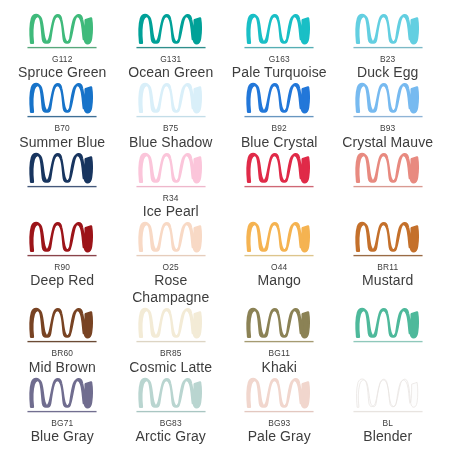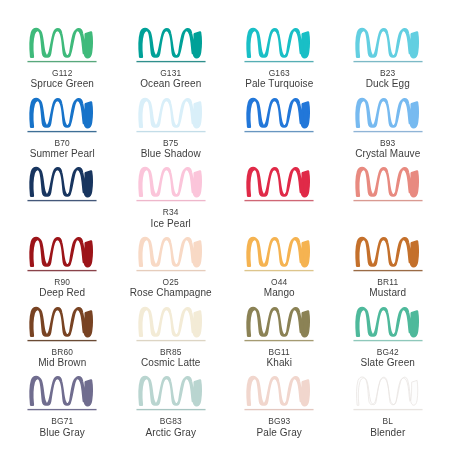--- a/index.html
+++ b/index.html
@@ -12,21 +12,21 @@
     height: 450px;
     background: #ffffff;
     font-family: "Liberation Sans", "DejaVu Sans", sans-serif;
     overflow: hidden;
   }
 
   #swatch-grid {
     box-sizing: border-box;
     width: 450px;
     height: 450px;
-    padding: 26px 8px 6px 8px;
+    padding: 12px 8px 6px 8px;
     display: grid;
     grid-template-columns: repeat(4, 1fr);
     grid-template-rows: repeat(6, 1fr);
     column-gap: 0px;
     row-gap: 0px;
   }
 
   .swatch-cell {
     display: flex;
     flex-direction: column;
@@ -49,21 +49,21 @@
 
   .swatch-code {
     display: block;
     font-size: 8.4px;
     letter-spacing: 0.15px;
     color: #3d3d3d;
   }
 
   .swatch-name {
     display: block;
-    font-size: 10px;
+    font-size: 14px;
     letter-spacing: 0.1px;
     color: #3d3d3d;
   }
 </style>
 </head>
 <body>
 
 <div id="swatch-grid">
     <div class="swatch-cell">
       <svg class="swatch-mark" viewBox="0 0 80 44">
@@ -105,38 +105,42 @@
         <span class="swatch-name">Duck Egg</span>
       </div>
     </div>
     <div class="swatch-cell">
       <svg class="swatch-mark" viewBox="0 0 80 44">
         <path d="M6,34 C5,24 5,14 7,7 C9,2 14,2 16,7 C18,13 18,23 19,30 C20,35 24,35 26,30 C28,24 29,14 31,8 C33,2 38,2 39,8 C41,15 41,24 42,30 C43,35 47,35 49,30 C51,24 52,14 54,8 C56,2 61,2 62,8 C64,15 64,24 65,30 C66,36 71,36 72,29 C73,22 73,13 72,7 L66,9 C66,16 66,24 65,29 L64,30 C63,24 63,15 61,9 C59,3 55,3 53,9 C51,15 50,24 49,30 C48,35 45,35 43,30 C41,24 41,15 39,9 C37,3 33,3 31,9 C29,15 28,24 27,30 C26,35 23,35 21,30 C19,24 19,14 17,8 C15,3 11,3 9,9 C7,16 7,25 8,34 Z" fill="#1773c9" stroke="#1773c9" stroke-width="2.6" stroke-linejoin="round" stroke-linecap="round"></path>
         <rect x="2" y="38.4" width="76" height="1.5" fill="#3e6f96"></rect>
       </svg>
       <div class="swatch-label">
         <span class="swatch-code">B70</span>
-        <span class="swatch-name">Summer Pearl</span>
+        <span class="swatch-name">Summer Blue</span>
       </div>
     </div>
     <div class="swatch-cell">
       <svg class="swatch-mark" viewBox="0 0 80 44">
         <path d="M6,34 C5,24 5,14 7,7 C9,2 14,2 16,7 C18,13 18,23 19,30 C20,35 24,35 26,30 C28,24 29,14 31,8 C33,2 38,2 39,8 C41,15 41,24 42,30 C43,35 47,35 49,30 C51,24 52,14 54,8 C56,2 61,2 62,8 C64,15 64,24 65,30 C66,36 71,36 72,29 C73,22 73,13 72,7 L66,9 C66,16 66,24 65,29 L64,30 C63,24 63,15 61,9 C59,3 55,3 53,9 C51,15 50,24 49,30 C48,35 45,35 43,30 C41,24 41,15 39,9 C37,3 33,3 31,9 C29,15 28,24 27,30 C26,35 23,35 21,30 C19,24 19,14 17,8 C15,3 11,3 9,9 C7,16 7,25 8,34 Z" fill="#d9eff9" stroke="#d9eff9" stroke-width="2.6" stroke-linejoin="round" stroke-linecap="round"></path>
         <rect x="2" y="38.4" width="76" height="1.5" fill="#c3dde8"></rect>
       </svg>
       <div class="swatch-label">
         <span class="swatch-code">B75</span>
         <span class="swatch-name">Blue Shadow</span>
       </div>
     </div>
     <div class="swatch-cell">
       <svg class="swatch-mark" viewBox="0 0 80 44">
         <path d="M6,34 C5,24 5,14 7,7 C9,2 14,2 16,7 C18,13 18,23 19,30 C20,35 24,35 26,30 C28,24 29,14 31,8 C33,2 38,2 39,8 C41,15 41,24 42,30 C43,35 47,35 49,30 C51,24 52,14 54,8 C56,2 61,2 62,8 C64,15 64,24 65,30 C66,36 71,36 72,29 C73,22 73,13 72,7 L66,9 C66,16 66,24 65,29 L64,30 C63,24 63,15 61,9 C59,3 55,3 53,9 C51,15 50,24 49,30 C48,35 45,35 43,30 C41,24 41,15 39,9 C37,3 33,3 31,9 C29,15 28,24 27,30 C26,35 23,35 21,30 C19,24 19,14 17,8 C15,3 11,3 9,9 C7,16 7,25 8,34 Z" fill="#2277d9" stroke="#2277d9" stroke-width="2.6" stroke-linejoin="round" stroke-linecap="round"></path>
         <rect x="2" y="38.4" width="76" height="1.5" fill="#6896c0"></rect>
       </svg>
+      <div class="swatch-label">
+        <span class="swatch-code">B92</span>
+        <span class="swatch-name">Blue Crystal</span>
+      </div>
     </div>
     <div class="swatch-cell">
       <svg class="swatch-mark" viewBox="0 0 80 44">
         <path d="M6,34 C5,24 5,14 7,7 C9,2 14,2 16,7 C18,13 18,23 19,30 C20,35 24,35 26,30 C28,24 29,14 31,8 C33,2 38,2 39,8 C41,15 41,24 42,30 C43,35 47,35 49,30 C51,24 52,14 54,8 C56,2 61,2 62,8 C64,15 64,24 65,30 C66,36 71,36 72,29 C73,22 73,13 72,7 L66,9 C66,16 66,24 65,29 L64,30 C63,24 63,15 61,9 C59,3 55,3 53,9 C51,15 50,24 49,30 C48,35 45,35 43,30 C41,24 41,15 39,9 C37,3 33,3 31,9 C29,15 28,24 27,30 C26,35 23,35 21,30 C19,24 19,14 17,8 C15,3 11,3 9,9 C7,16 7,25 8,34 Z" fill="#77baf0" stroke="#77baf0" stroke-width="2.6" stroke-linejoin="round" stroke-linecap="round"></path>
         <rect x="2" y="38.4" width="76" height="1.5" fill="#8fb4d6"></rect>
       </svg>
       <div class="swatch-label">
         <span class="swatch-code">B93</span>
         <span class="swatch-name">Crystal Mauve</span>
       </div>
@@ -237,24 +241,20 @@
       <div class="swatch-label">
         <span class="swatch-code">BG11</span>
         <span class="swatch-name">Khaki</span>
       </div>
     </div>
     <div class="swatch-cell">
       <svg class="swatch-mark" viewBox="0 0 80 44">
         <path d="M6,34 C5,24 5,14 7,7 C9,2 14,2 16,7 C18,13 18,23 19,30 C20,35 24,35 26,30 C28,24 29,14 31,8 C33,2 38,2 39,8 C41,15 41,24 42,30 C43,35 47,35 49,30 C51,24 52,14 54,8 C56,2 61,2 62,8 C64,15 64,24 65,30 C66,36 71,36 72,29 C73,22 73,13 72,7 L66,9 C66,16 66,24 65,29 L64,30 C63,24 63,15 61,9 C59,3 55,3 53,9 C51,15 50,24 49,30 C48,35 45,35 43,30 C41,24 41,15 39,9 C37,3 33,3 31,9 C29,15 28,24 27,30 C26,35 23,35 21,30 C19,24 19,14 17,8 C15,3 11,3 9,9 C7,16 7,25 8,34 Z" fill="#4eb99b" stroke="#4eb99b" stroke-width="2.6" stroke-linejoin="round" stroke-linecap="round"></path>
         <rect x="2" y="38.4" width="76" height="1.5" fill="#8fc8bb"></rect>
       </svg>
-      <div class="swatch-label">
-        <span class="swatch-code">BG42</span>
-        <span class="swatch-name">Slate Green</span>
-      </div>
     </div>
     <div class="swatch-cell">
       <svg class="swatch-mark" viewBox="0 0 80 44">
         <path d="M6,34 C5,24 5,14 7,7 C9,2 14,2 16,7 C18,13 18,23 19,30 C20,35 24,35 26,30 C28,24 29,14 31,8 C33,2 38,2 39,8 C41,15 41,24 42,30 C43,35 47,35 49,30 C51,24 52,14 54,8 C56,2 61,2 62,8 C64,15 64,24 65,30 C66,36 71,36 72,29 C73,22 73,13 72,7 L66,9 C66,16 66,24 65,29 L64,30 C63,24 63,15 61,9 C59,3 55,3 53,9 C51,15 50,24 49,30 C48,35 45,35 43,30 C41,24 41,15 39,9 C37,3 33,3 31,9 C29,15 28,24 27,30 C26,35 23,35 21,30 C19,24 19,14 17,8 C15,3 11,3 9,9 C7,16 7,25 8,34 Z" fill="#706d8f" stroke="#706d8f" stroke-width="2.6" stroke-linejoin="round" stroke-linecap="round"></path>
         <rect x="2" y="38.4" width="76" height="1.5" fill="#726f90"></rect>
       </svg>
       <div class="swatch-label">
         <span class="swatch-code">BG71</span>
         <span class="swatch-name">Blue Gray</span>
       </div>

